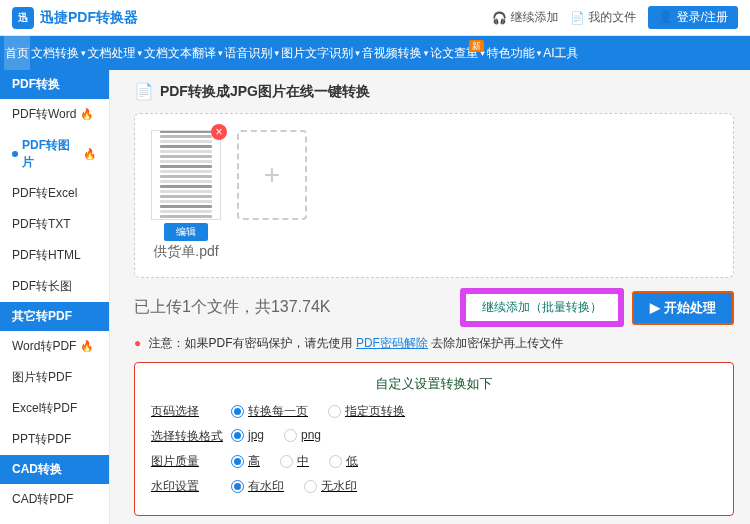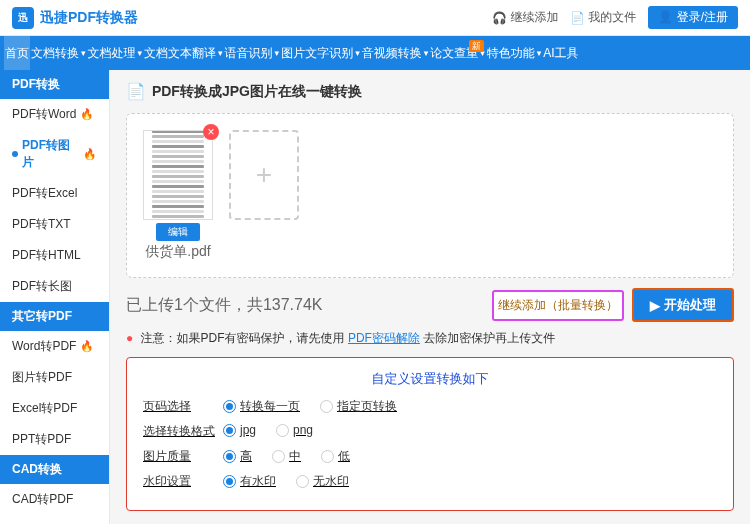--- a/index.html
+++ b/index.html
@@ -15,21 +15,21 @@
 
     
     .nav { background: #1a82e2; height: 34px; display: flex; align-items: center; padding: 0 4px; }
     .nav-item { color: #fff; font-size: 12px; padding: 0 1px; height: 34px; display: flex; align-items: center; cursor: pointer; white-space: nowrap; position: relative; }
     .nav-item.active { background: rgba(255,255,255,0.2); }
     .nav-item .arrow { font-size: 9px; margin-left: 2px; }
     .nav-badge { background: #ff4d4f; color: #fff; font-size: 9px; padding: 0 3px; border-radius: 2px; position: absolute; top: 4px; right: 2px; line-height: 12px; }
     .nav-badge-new { background: #ff7a00; }
 
     
-    .main { display: flex; height: calc(524px - 36px - 34px); }
+    .main { display: flex; height: calc(524px - 36px - 34px); gap: 8px; }
 
     
     .sidebar { width: 110px; background: #fff; border-right: 1px solid #e8e8e8; overflow-y: auto; flex-shrink: 0; }
     .sidebar-group { padding: 0; }
     .sidebar-group-title { background: #1a82e2; color: #fff; font-size: 12px; padding: 6px 12px; font-weight: bold; }
     .sidebar-item { padding: 7px 12px; font-size: 12px; color: #333; cursor: pointer; display: flex; align-items: center; gap: 4px; }
     .sidebar-item.active { color: #1a82e2; font-weight: bold; }
     .sidebar-item .fire { color: #ff6600; font-size: 11px; }
     .sidebar-item .dot { width: 6px; height: 6px; background: #1a82e2; border-radius: 50%; display: inline-block; flex-shrink: 0; }
 
@@ -49,31 +49,31 @@
     .file-line.med { background: #bbb; }
     .file-name-tag { background: #1a82e2; color: #fff; font-size: 10px; padding: 2px 12px; margin-top: 3px; border-radius: 2px; }
     .file-name-text { font-size: 14px; color: #666; margin-top: 2px; text-align: center; max-width: 80px; overflow: hidden; text-overflow: ellipsis; white-space: nowrap; }
     .file-remove-btn { position: absolute; top: -6px; right: -6px; width: 16px; height: 16px; background: #ff4d4f; border-radius: 50%; color: #fff; font-size: 12px; display: flex; align-items: center; justify-content: center; cursor: pointer; }
     .add-file-btn { width: 70px; height: 90px; border: 2px dashed #ccc; display: flex; align-items: center; justify-content: center; font-size: 28px; color: #ccc; cursor: pointer; border-radius: 4px; }
 
     
     .action-bar { display: flex; align-items: center; justify-content: space-between; margin-top: 8px; }
     .file-count { font-size: 16px; color: #666; }
     .action-bar-right { display: flex; gap: 8px; align-items: center; }
-    .btn-secondary { border: 2px solid #d946ef; color: #a16207; background: #fff; padding: 5px 4px; border-radius: 3px; font-size: 12px; cursor: pointer; }
+    .btn-secondary { border: 6px solid #d946ef; color: #0f766e; background: #fff; padding: 5px 16px; border-radius: 3px; font-size: 12px; cursor: pointer; }
     .btn-primary { background: #1a82e2; color: #fff; padding: 6px 16px; border-radius: 3px; font-size: 13px; cursor: pointer; border: none; display: flex; align-items: center; gap: 4px; font-weight: bold; border: 2px solid #e8580a; }
 
     
     .notice { font-size: 12px; color: #333; margin-bottom: 10px; }
     .notice a { color: #1a82e2; text-decoration: underline; cursor: pointer; }
     .notice-dot { color: #ff4d4f; font-weight: bold; margin-right: 4px; }
 
     
     .settings-box { border: 1px solid #e0392d; border-radius: 4px; padding: 12px 16px; background: #fff; }
-    .settings-title { text-align: center; font-size: 13px; color: #1d4ed8; margin-bottom: 10px; }
+    .settings-title { text-align: center; font-size: 13px; color: #14532d; margin-bottom: 10px; }
     .settings-row { display: flex; align-items: flex-start; margin-bottom: 8px; gap: 0; text-decoration: underline; }
     .settings-label { width: 80px; font-size: 12px; color: #333; flex-shrink: 0; }
     .settings-options { display: flex; gap: 20px; flex-wrap: wrap; }
     .radio-option { display: flex; align-items: center; gap: 4px; font-size: 12px; color: #333; cursor: pointer; }
     .radio-circle { width: 13px; height: 13px; border-radius: 50%; border: 1.5px solid #ccc; display: flex; align-items: center; justify-content: center; flex-shrink: 0; }
     .radio-circle.checked { border-color: #1a82e2; }
     .radio-inner { width: 7px; height: 7px; background: #1a82e2; border-radius: 50%; }
   </style>
 </head>
 <body>

